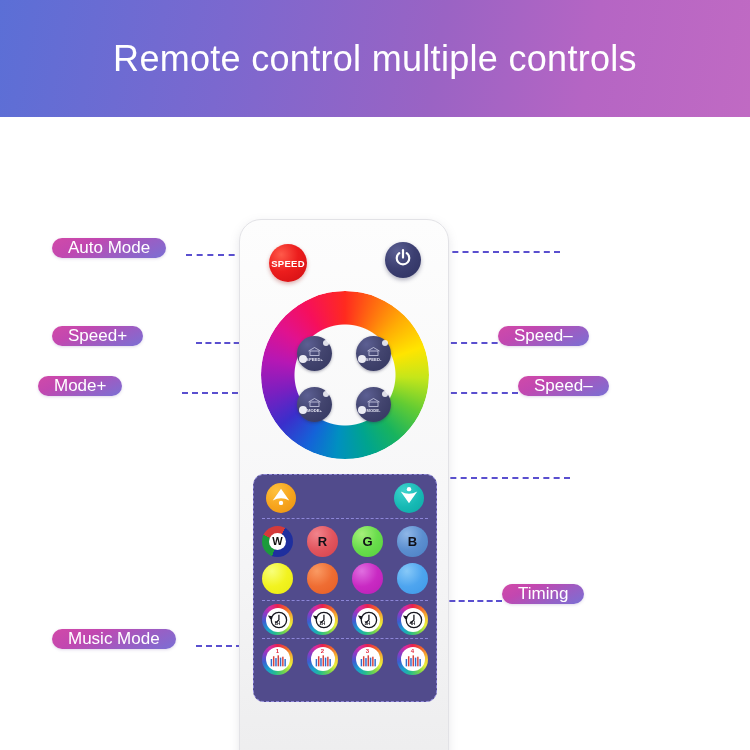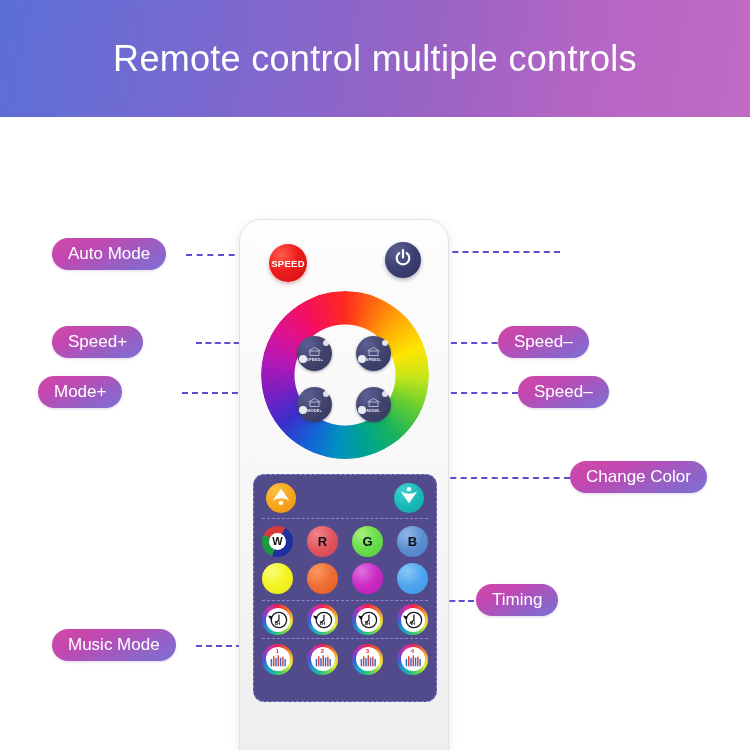--- a/index.html
+++ b/index.html
@@ -162,21 +162,21 @@
   
   .pill {
     position:absolute;
     background:linear-gradient(155deg,#d14aa8 0%,#c247b0 30%,#9a5ec4 65%,#7a6fd4 100%);
     color:#fff;
     border-radius:999px;
     display:flex; align-items:center; justify-content:center;
     font-size:17px; font-weight:500;
     white-space:nowrap;
     padding:0 16px;
-    height:32px;
+    height:20px;
     box-shadow:0 1px 3px rgba(110,80,160,0.22);
     z-index:5;
   }
   .dash {
     position:absolute;
     height:0; border-top:2px dashed #5a4fcf;
     z-index:2;
   }
 </style>
 </head>
@@ -420,20 +420,17 @@
   <div class="pill" style="left:52px; top:512px;text-align:center;">
     <span>Music Mode</span>
   </div>
 
   <div class="pill" style="left:498px; top:209px;">
     <span>Speed–</span>
   </div>
   <div class="pill" style="left:518px; top:259px;">
     <span>Speed–</span>
   </div>
-  <div class="pill" style="left:570px; top:344px;">
-    <span>Change Color</span>
-  </div>
-  <div class="pill" style="left:476px; top:467px;justify-content:center;">
+  <div class="pill" style="left:502px; top:467px;justify-content:center;">
     <span>Timing</span>
   </div>
 
 </div>
 
 </body></html>

